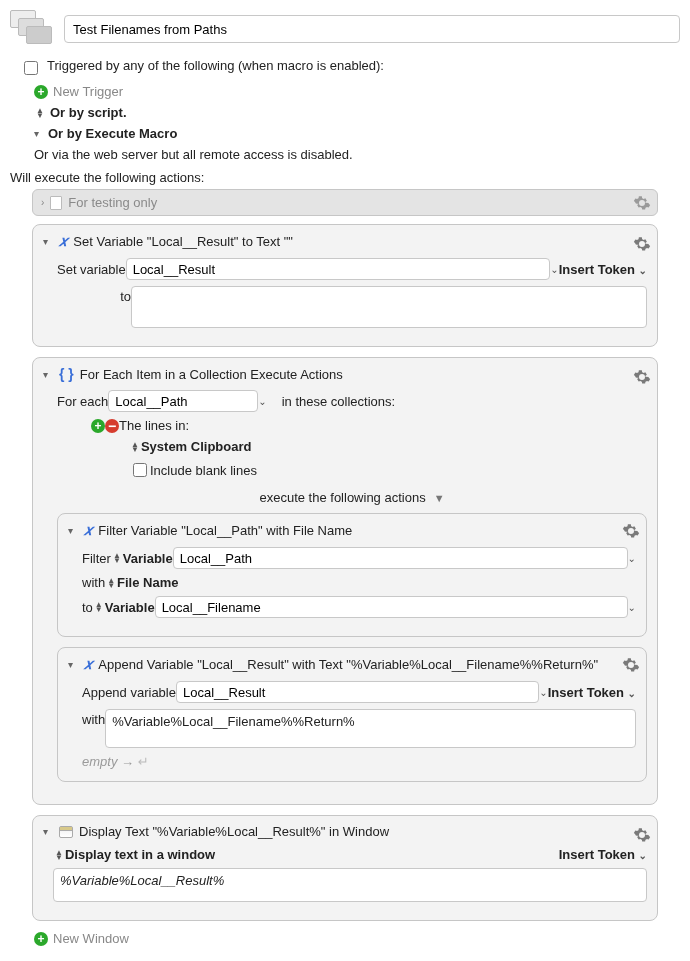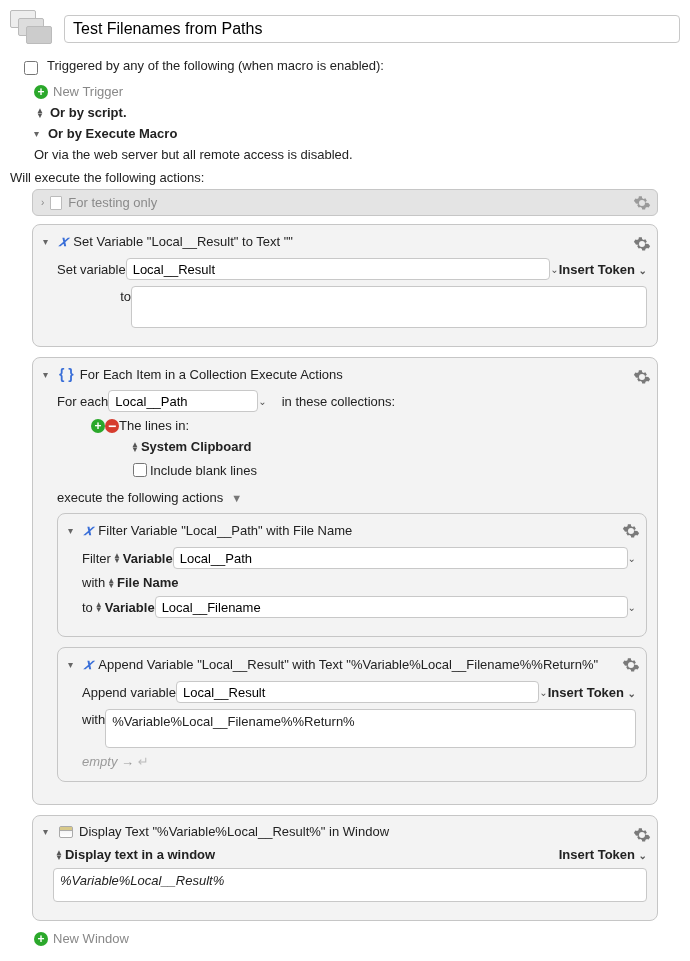--- a/index.html
+++ b/index.html
@@ -33,21 +33,21 @@
   }
   .stack-icon .c1 { left: 0; top: 0; background: #eee; }
   .stack-icon .c2 { left: 8px; top: 8px; background: #ddd; }
   .stack-icon .c3 { left: 16px; top: 16px; background: #ccc; }
   .title-input {
     flex: 1;
     height: 28px;
     border: 1px solid #c8c8c8;
     border-radius: 4px;
     padding: 0 8px;
-    font-size: 16px;
+    font-size: 13px;
   }
   .trigger-row {
     display: flex;
     gap: 6px;
     margin: 6px 0 6px 10px;
   }
   input[type=checkbox] {
     width: 14px; height: 14px;
   }
   .section {
@@ -316,21 +316,21 @@
         <span>▼</span>
       </span>
     <span class="bold">System Clipboard</span>
   </div>
 
   <div class="form-row" style="margin-left:86px;">
     <input type="checkbox" style="">
     <span>Include blank lines</span>
   </div>
 
-  <div class="form-row" style="margin-left:14px; margin-top:10px;">
+  <div class="form-row" style="margin-left:14px; margin-top:10px;justify-content:center;">
     <span>execute the following actions</span>
     <span class="tri-down" style="margin-left:8px;">▼</span>
   </div>
 
   <div class="nested-box">
     <svg class="gear-svg gear-abs" style="top:8px; transform:none;" viewBox="0 0 24 24" fill="#7a7a7a">
         <path d="M12 8a4 4 0 100 8 4 4 0 000-8zm9 4a7 7 0 01-.1 1.1l2 1.6-2 3.4-2.4-.9a7 7 0 01-1.9 1.1l-.4 2.5h-4l-.4-2.5a7 7 0 01-1.9-1.1l-2.4.9-2-3.4 2-1.6A7 7 0 013 12a7 7 0 01.1-1.1l-2-1.6 2-3.4 2.4.9a7 7 0 011.9-1.1L7.8 3h4l.4 2.5a7 7 0 011.9 1.1l2.4-.9 2 3.4-2 1.6c.1.4.1.7.1 1.1z"></path>
       </svg>
     <div class="action-header">
       <span class="chev">▾</span>

